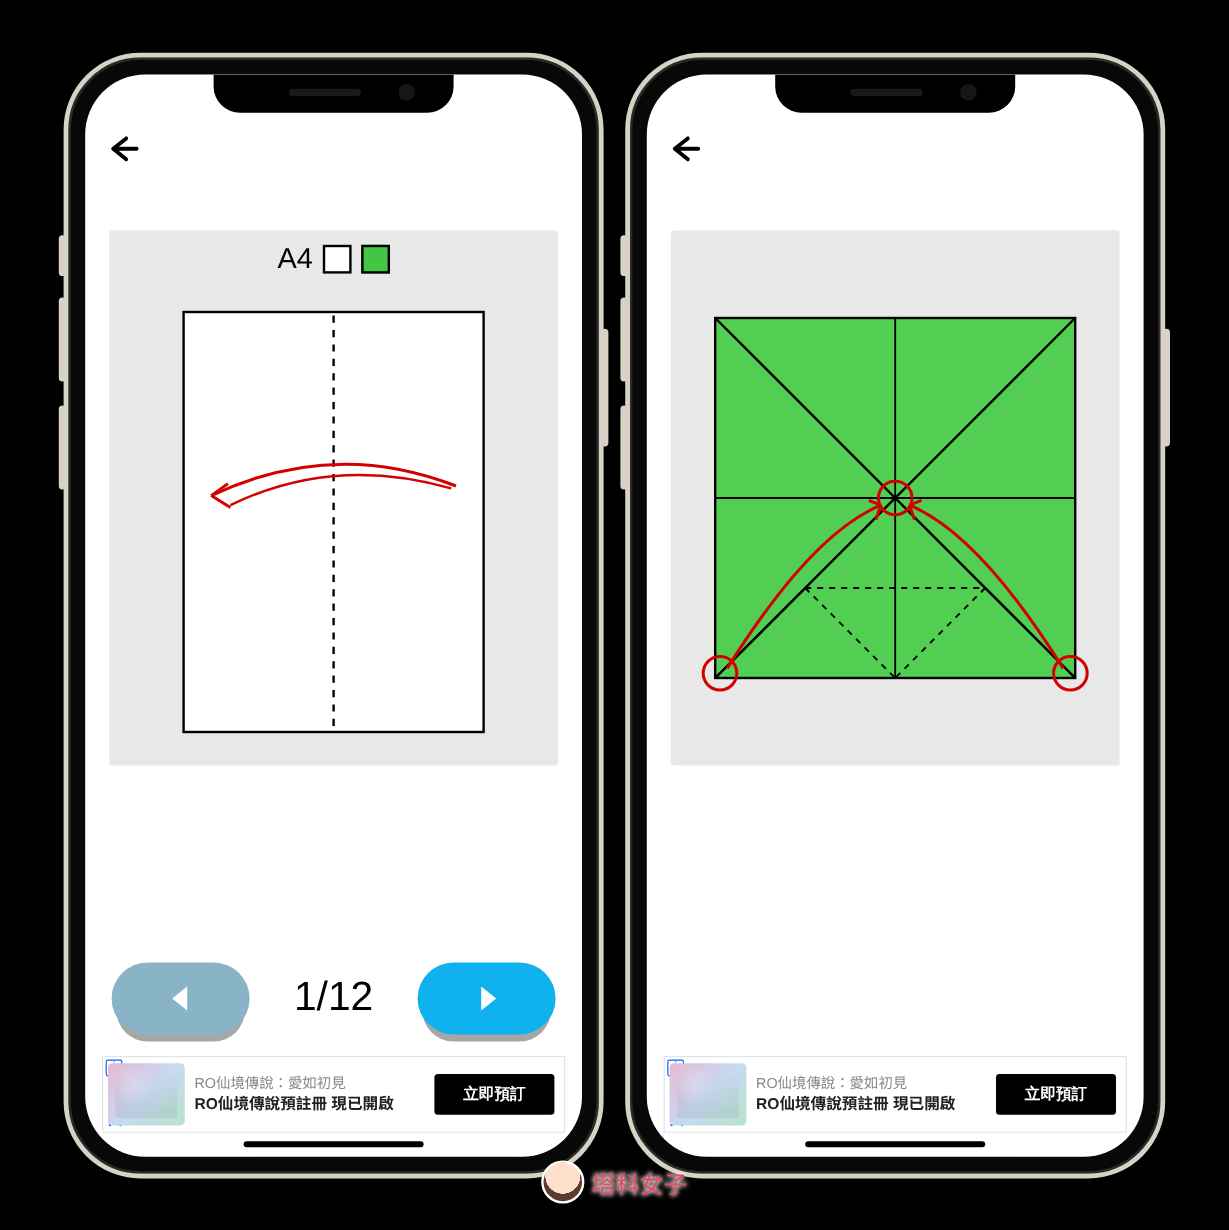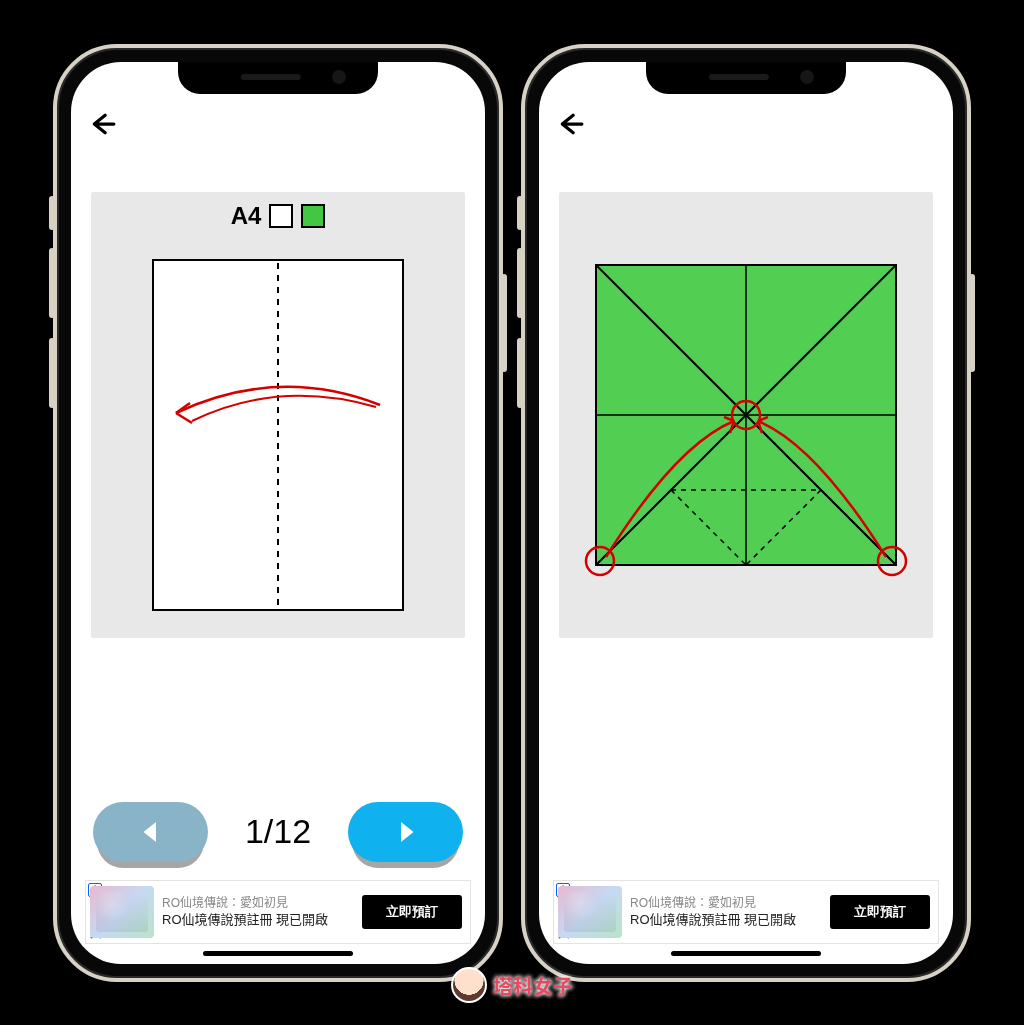--- a/index.html
+++ b/index.html
@@ -77,21 +77,21 @@
   .canvas-area{
     margin:46px 20px 0 20px;
     background:var(--panel);
     border-radius:2px;
     height:446px;
     position:relative;
   }
   .paper-label{
     position:absolute;top:10px;left:0;right:0;
     display:flex;justify-content:center;align-items:center;gap:8px;
-    font-size:24px;font-weight:700;
+    font-size:24px;font-weight:400;
   }
   .swatch{width:24px;height:24px;border:2px solid #000;display:inline-block;}
   .swatch.white{background:#fff;}
   .swatch.green{background:#43c643;}
   .diagram{position:absolute;inset:40px 0 0 0;display:flex;align-items:center;justify-content:center;}
 
   .spacer{flex:1;}
 
   .nav-row{
     display:flex;align-items:center;justify-content:center;
@@ -118,33 +118,33 @@
     padding:4px 8px 4px 4px;
     gap:8px;
     font-size:13px;
     color:#222;
     position:relative;
   }
   .ad .thumb{width:64px;height:52px;border-radius:4px;background:linear-gradient(135deg,#e9b8d2 0%,#c7d9f3 50%,#b7e4c9 100%);flex-shrink:0;position:relative;}
   .ad .thumb::after{content:"";position:absolute;inset:6px;border-radius:3px;background:radial-gradient(circle at 30% 30%,#fff4 0,#fff0 40%),linear-gradient(180deg,#0000,#0001);}
   .ad .txt{flex:1;line-height:1.35;}
   .ad .sub{color:#888;font-size:12px;}
-  .ad .title{font-weight:400;}
+  .ad .title{font-weight:700;}
   .ad button{
     background:#000;color:#fff;border:none;padding:8px 24px;border-radius:3px;font-size:13px;font-weight:600;
   }
   .ad-close{position:absolute;left:2px;bottom:2px;width:16px;height:16px;display:flex;align-items:center;justify-content:center;}
   .ad-close svg{width:12px;height:12px;stroke:#06f;stroke-width:2;}
   .ad-info{position:absolute;left:2px;top:2px;width:14px;height:14px;border:1px solid #06f;color:#06f;font-size:10px;line-height:12px;text-align:center;border-radius:2px;}
 
   
   .watermark{
     position:absolute;bottom:22px;left:50%;transform:translateX(-50%);
     display:flex;align-items:center;gap:6px;
-    color:#e84a5f;font-size:20px;font-weight:700;
+    color:#e84a5f;font-size:20px;font-weight:400;
     text-shadow:0 0 4px #fff,0 0 4px #fff;
     z-index:50;
   }
   .watermark .face{
     width:36px;height:36px;border-radius:50%;
     background:radial-gradient(circle at 50% 35%,#ffe0cc 0 55%,#5a3b2e 56% 100%);
     border:2px solid #fff;
     position:relative;
   }
 </style>

